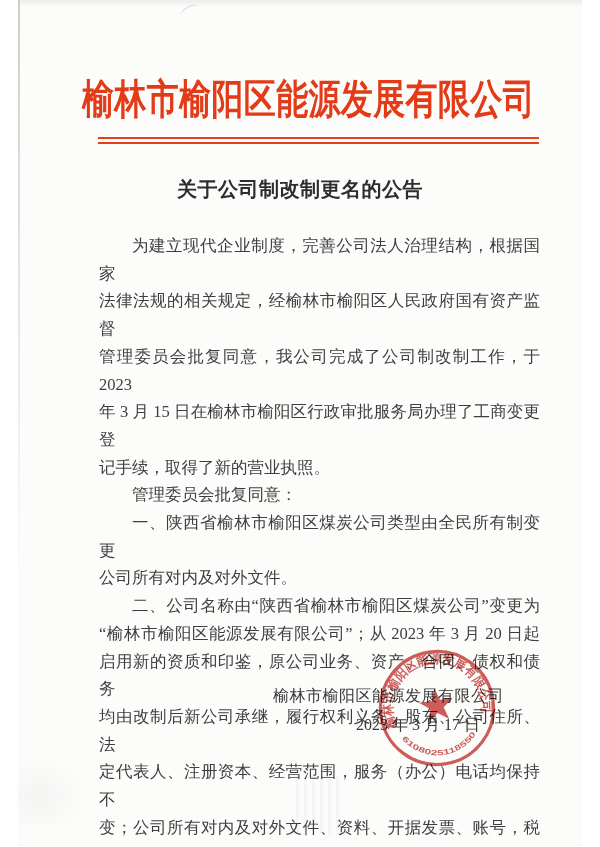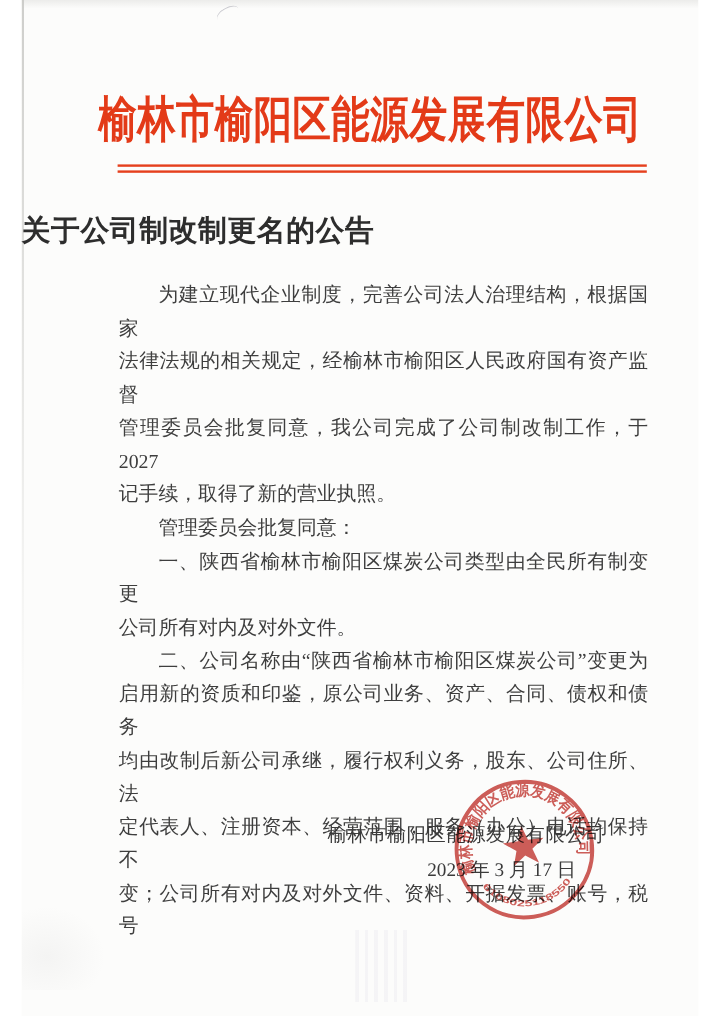--- a/index.html
+++ b/index.html
@@ -58,21 +58,22 @@
   }
 
   .red-rule {
     position: absolute; top: 137px; left: 80px; width: 441px; height: 7px;
     border-top: 2.5px solid #e5401d;
     border-bottom: 2.5px solid #e5401d;
   }
 
   .doc-title {
     position: absolute; top: 176px; left: 0; width: 100%;
-    font-size: 24px; font-weight: 600; color: #2d2d2d;
+    text-align: center;
+    font-size: 20px; font-weight: 600; color: #2d2d2d;
     letter-spacing: 0.5px;
   }
 
   
   .body-text {
     position: absolute; top: 232px; left: 81px; width: 441px;
     font-size: 16.5px; line-height: 27.7px;
     color: #3e3e3e;
   }
   .line { width: 100%; text-align: justify; }
@@ -116,26 +117,28 @@
     <span class="letterhead-inner">榆林市榆阳区能源发展有限公司</span>
   </div>
 
   <div class="red-rule"></div>
 
   <div class="doc-title">关于公司制改制更名的公告</div>
 
   <div class="body-text">
     <div class="line indent full">为建立现代企业制度，完善公司法人治理结构，根据国家</div>
     <div class="line full">法律法规的相关规定，经榆林市榆阳区人民政府国有资产监督</div>
-    <div class="line full">管理委员会批复同意，我公司完成了公司制改制工作，于 2027</div>
+    <div class="line full">管理委员会批复同意，我公司完成了公司制改制工作，于 2023</div>
+    <div class="line full">年 3 月 15 日在榆林市榆阳区行政审批服务局办理了工商变更登</div>
     <div class="line">记手续，取得了新的营业执照。</div>
     <div class="line indent">管理委员会批复同意：</div>
     <div class="line indent full">一、陕西省榆林市榆阳区煤炭公司类型由全民所有制变更</div>
     <div class="line">公司所有对内及对外文件。</div>
     <div class="line indent full">二、公司名称由“陕西省榆林市榆阳区煤炭公司”变更为</div>
+    <div class="line full">“榆林市榆阳区能源发展有限公司”；从 2023 年 3 月 20 日起</div>
     <div class="line full">启用新的资质和印鉴，原公司业务、资产、合同、债权和债务</div>
     <div class="line full">均由改制后新公司承继，履行权利义务，股东、公司住所、法</div>
     <div class="line full">定代表人、注册资本、经营范围，服务（办公）电话均保持不</div>
     <div class="line full">变；公司所有对内及对外文件、资料、开据发票、账号，税号</div>
 
   </div>
 
   <div class="sig-company">榆林市榆阳区能源发展有限公司</div>
   <div class="sig-date">2023 年 3 月 17 日</div>
 

